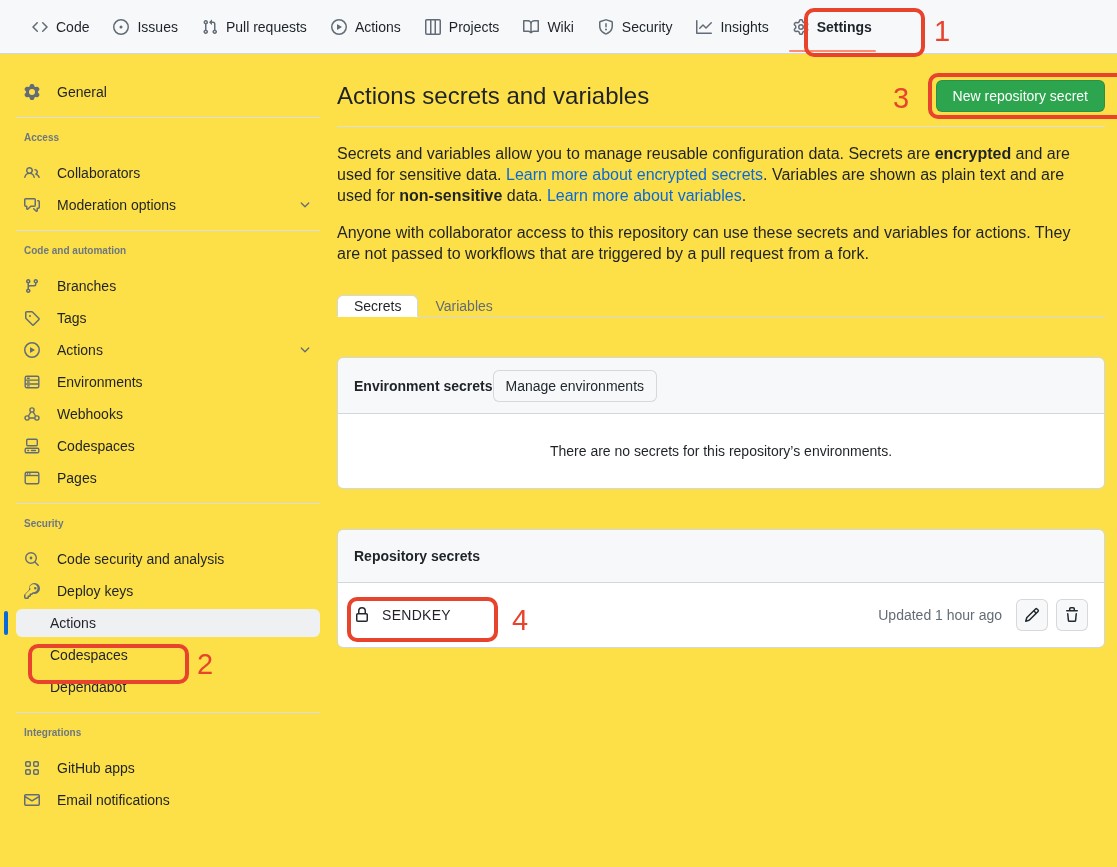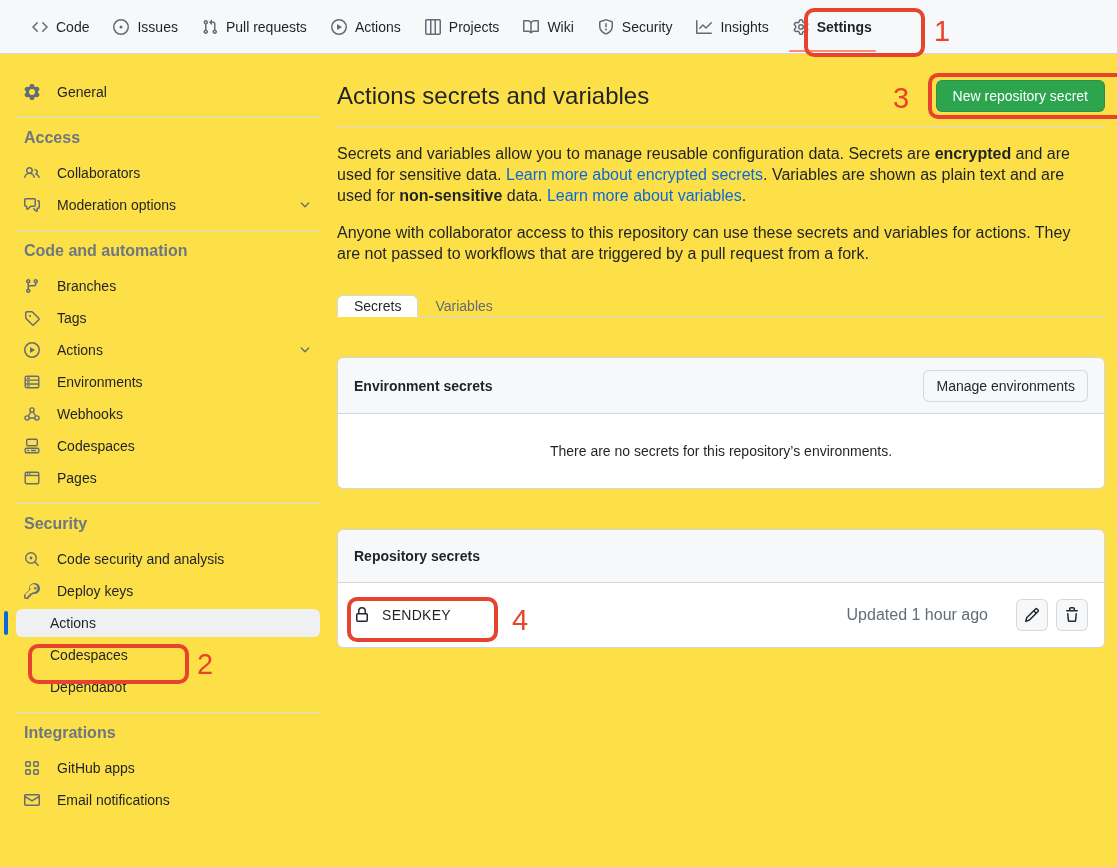--- a/index.html
+++ b/index.html
@@ -40,21 +40,21 @@
   .side-item.bold .lbl { font-weight:700; }
   .side-item .chev { margin-left:auto; color:#636c76; display:flex; }
   .side-sub { padding-left:34px; }
   .side-sub.active { background:#eef0f2; }
   .active-bar {
     position:absolute; left:-12px; top:2px; width:4px; height:24px;
     border-radius:2px; background:#0969da;
   }
   .side-divider { border-top:1px solid #d8dee4; margin:11px 0 0 0; }
   .side-title {
-    font-size:16px; font-weight:700; color:#6e7781;
+    font-size:10px; font-weight:700; color:#6e7781;
     padding:0 8px; margin:12px 0 13px 0; line-height:16px;
   }
 
   
   .main { position:absolute; left:337px; top:69px; width:768px; }
   .main-header {
     display:flex; justify-content:space-between; align-items:flex-start;
     padding:11px 0 14px 0; border-bottom:1px solid #d8dee4;
   }
   .page-title { font-size:24px; font-weight:400; color:#1f2328; line-height:1.3; }
@@ -77,21 +77,21 @@
     border-radius:6px 6px 0 0; position:relative; top:1px;
   }
   .tab.active {
     color:#1f2328; background:#fff; border-color:#d0d7de;
     border-bottom:1px solid #fff;
   }
 
   
   .box { border:1px solid #d0d7de; border-radius:6px; margin-top:40px; overflow:hidden; }
   .box-header {
-    display:flex; align-items:center; justify-content:space-between;
+    display:flex; align-items:center; 
     background:#f6f8fa; border-bottom:1px solid #d0d7de;
     padding:10px 16px; min-height:56px;
   }
   .box-header.slim { min-height:53px; }
   .box-title { font-size:14px; font-weight:700; color:#1f2328; }
   .btn-light {
     height:32px; padding:0 12px; border:1px solid rgba(31,35,40,0.15);
     border-radius:6px; background:#f6f8fa; color:#24292f;
     font-size:14px; font-weight:500; cursor:pointer; font-family:inherit;
   }
@@ -99,21 +99,21 @@
     height:74px; display:flex; align-items:center; justify-content:center;
     font-size:14px; color:#1f2328; background:#fff;
   }
   .secret-row {
     display:flex; align-items:center; padding:16px; background:#fff;
   }
   .secret-name { display:flex; align-items:center; gap:12px; }
   .secret-name .ic { color:#24292f; display:flex; }
   .secret-label { font-size:14px; color:#1f2328; letter-spacing:0.3px; }
   .row-right { margin-left:auto; display:flex; align-items:center; gap:8px; }
-  .updated { font-size:16px; color:#636c76; margin-right:20px; }
+  .updated { font-size:14px; color:#636c76; margin-right:6px; }
   .icon-btn {
     width:32px; height:32px; display:flex; align-items:center; justify-content:center;
     border:1px solid rgba(31,35,40,0.15); border-radius:6px; background:#f6f8fa;
     color:#24292f; cursor:pointer;
   }
 
   
   .anno-box {
     position:absolute; border:4px solid #e8432d; border-radius:10px;
     pointer-events:none; z-index:50;

